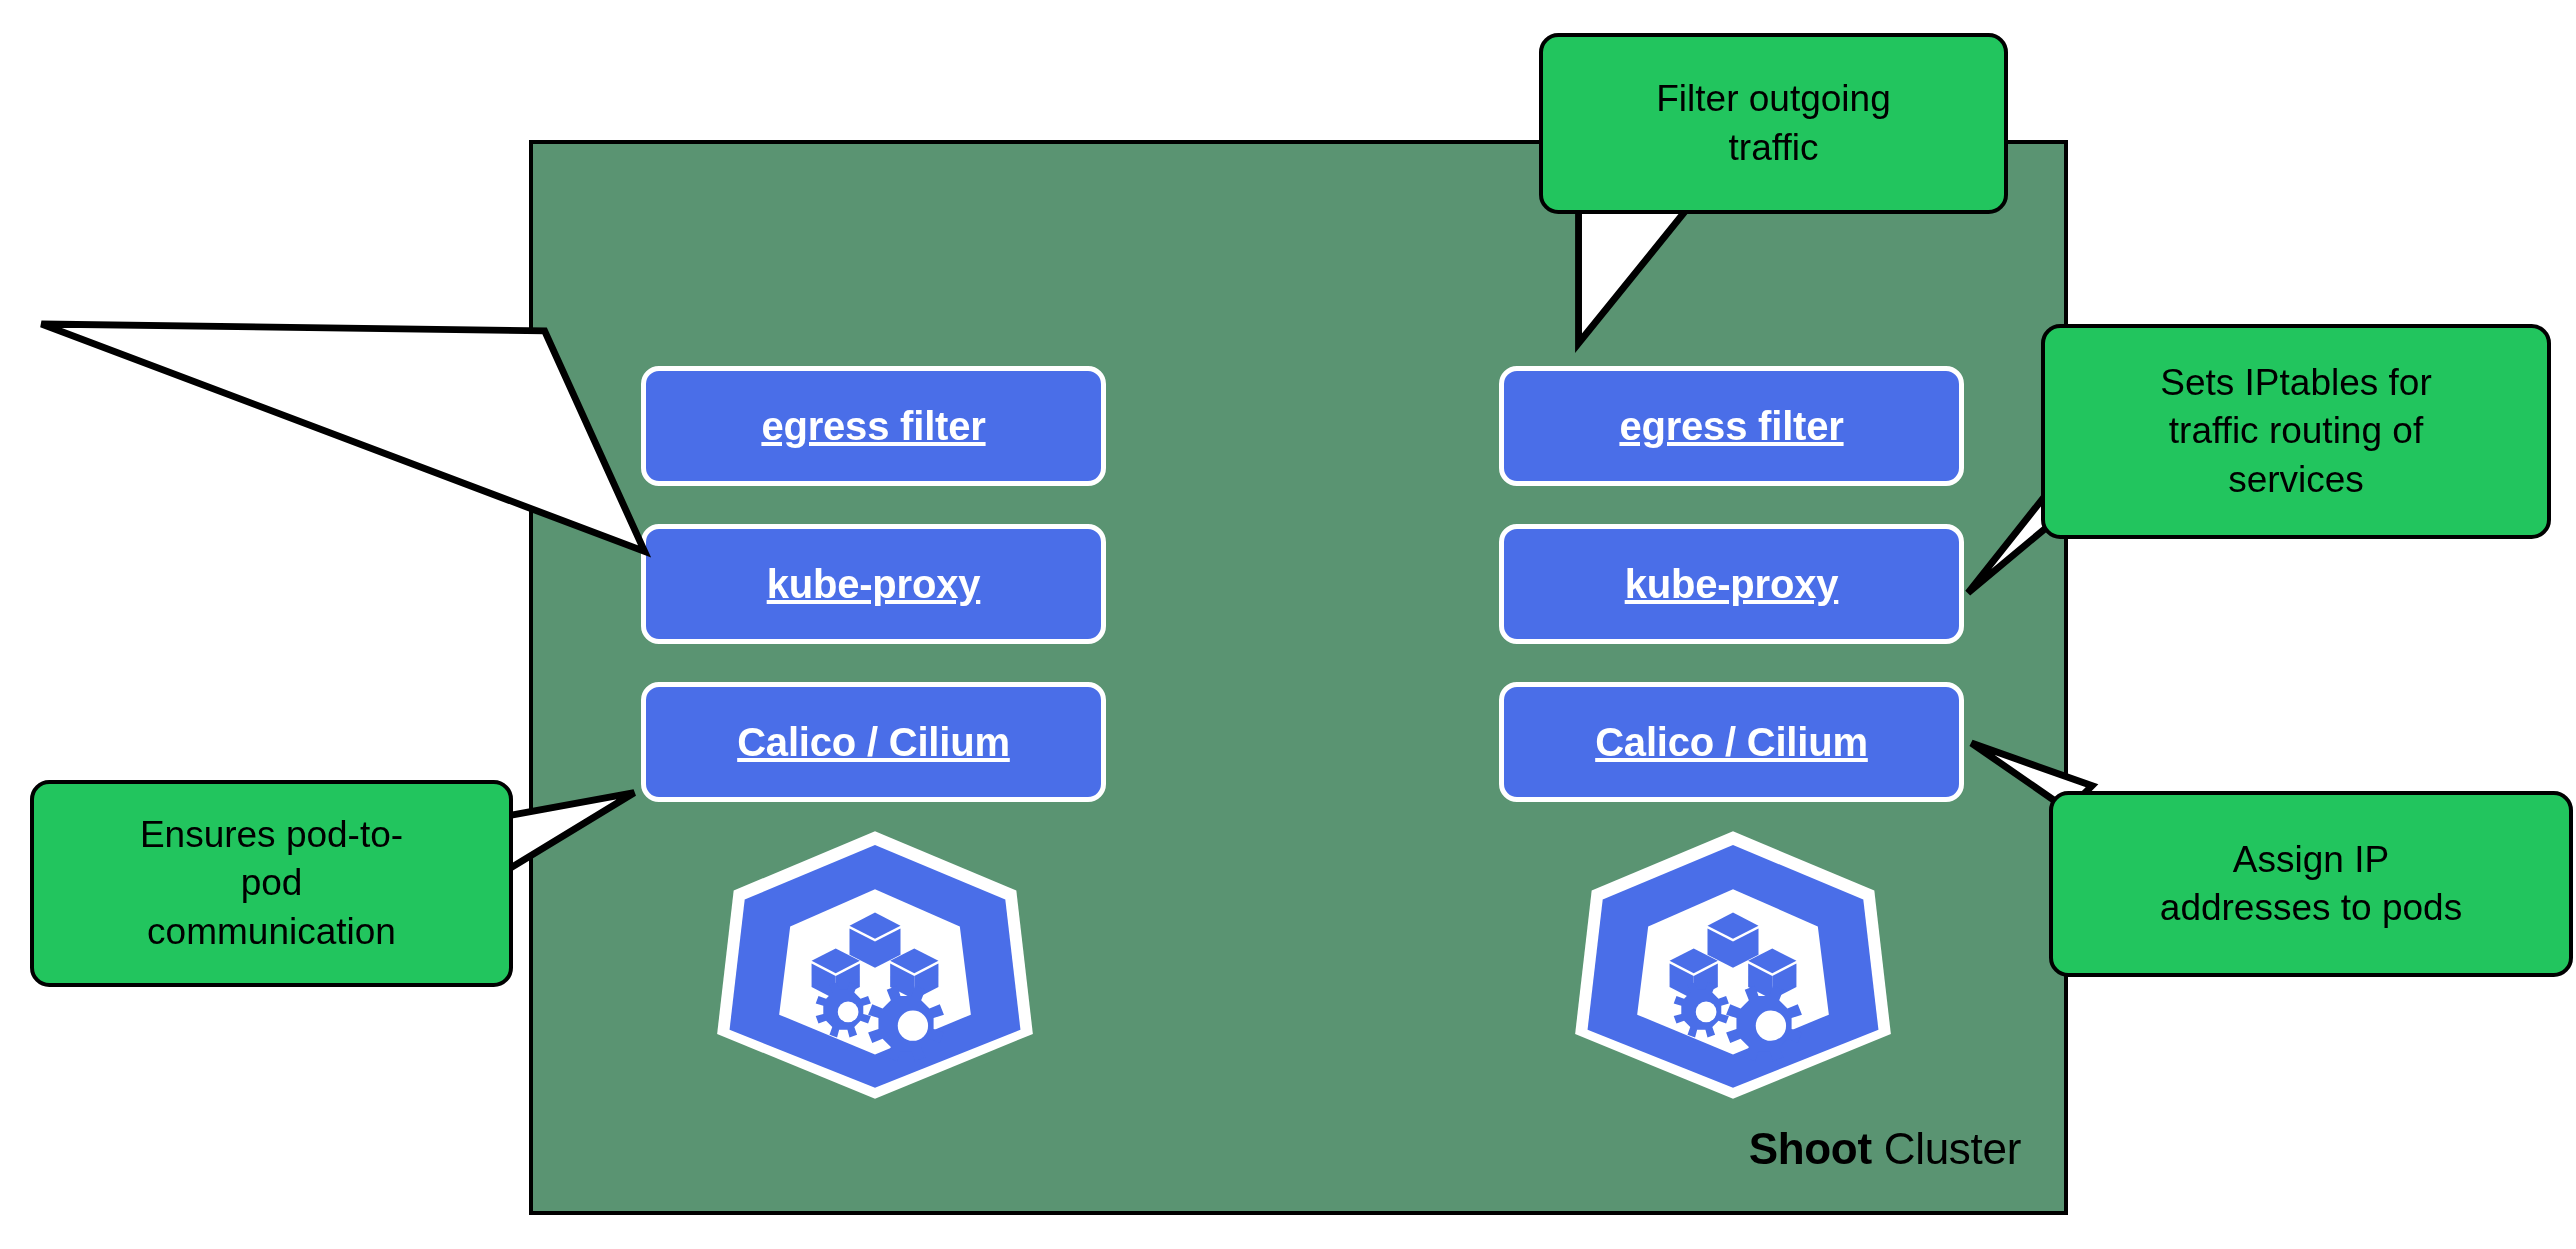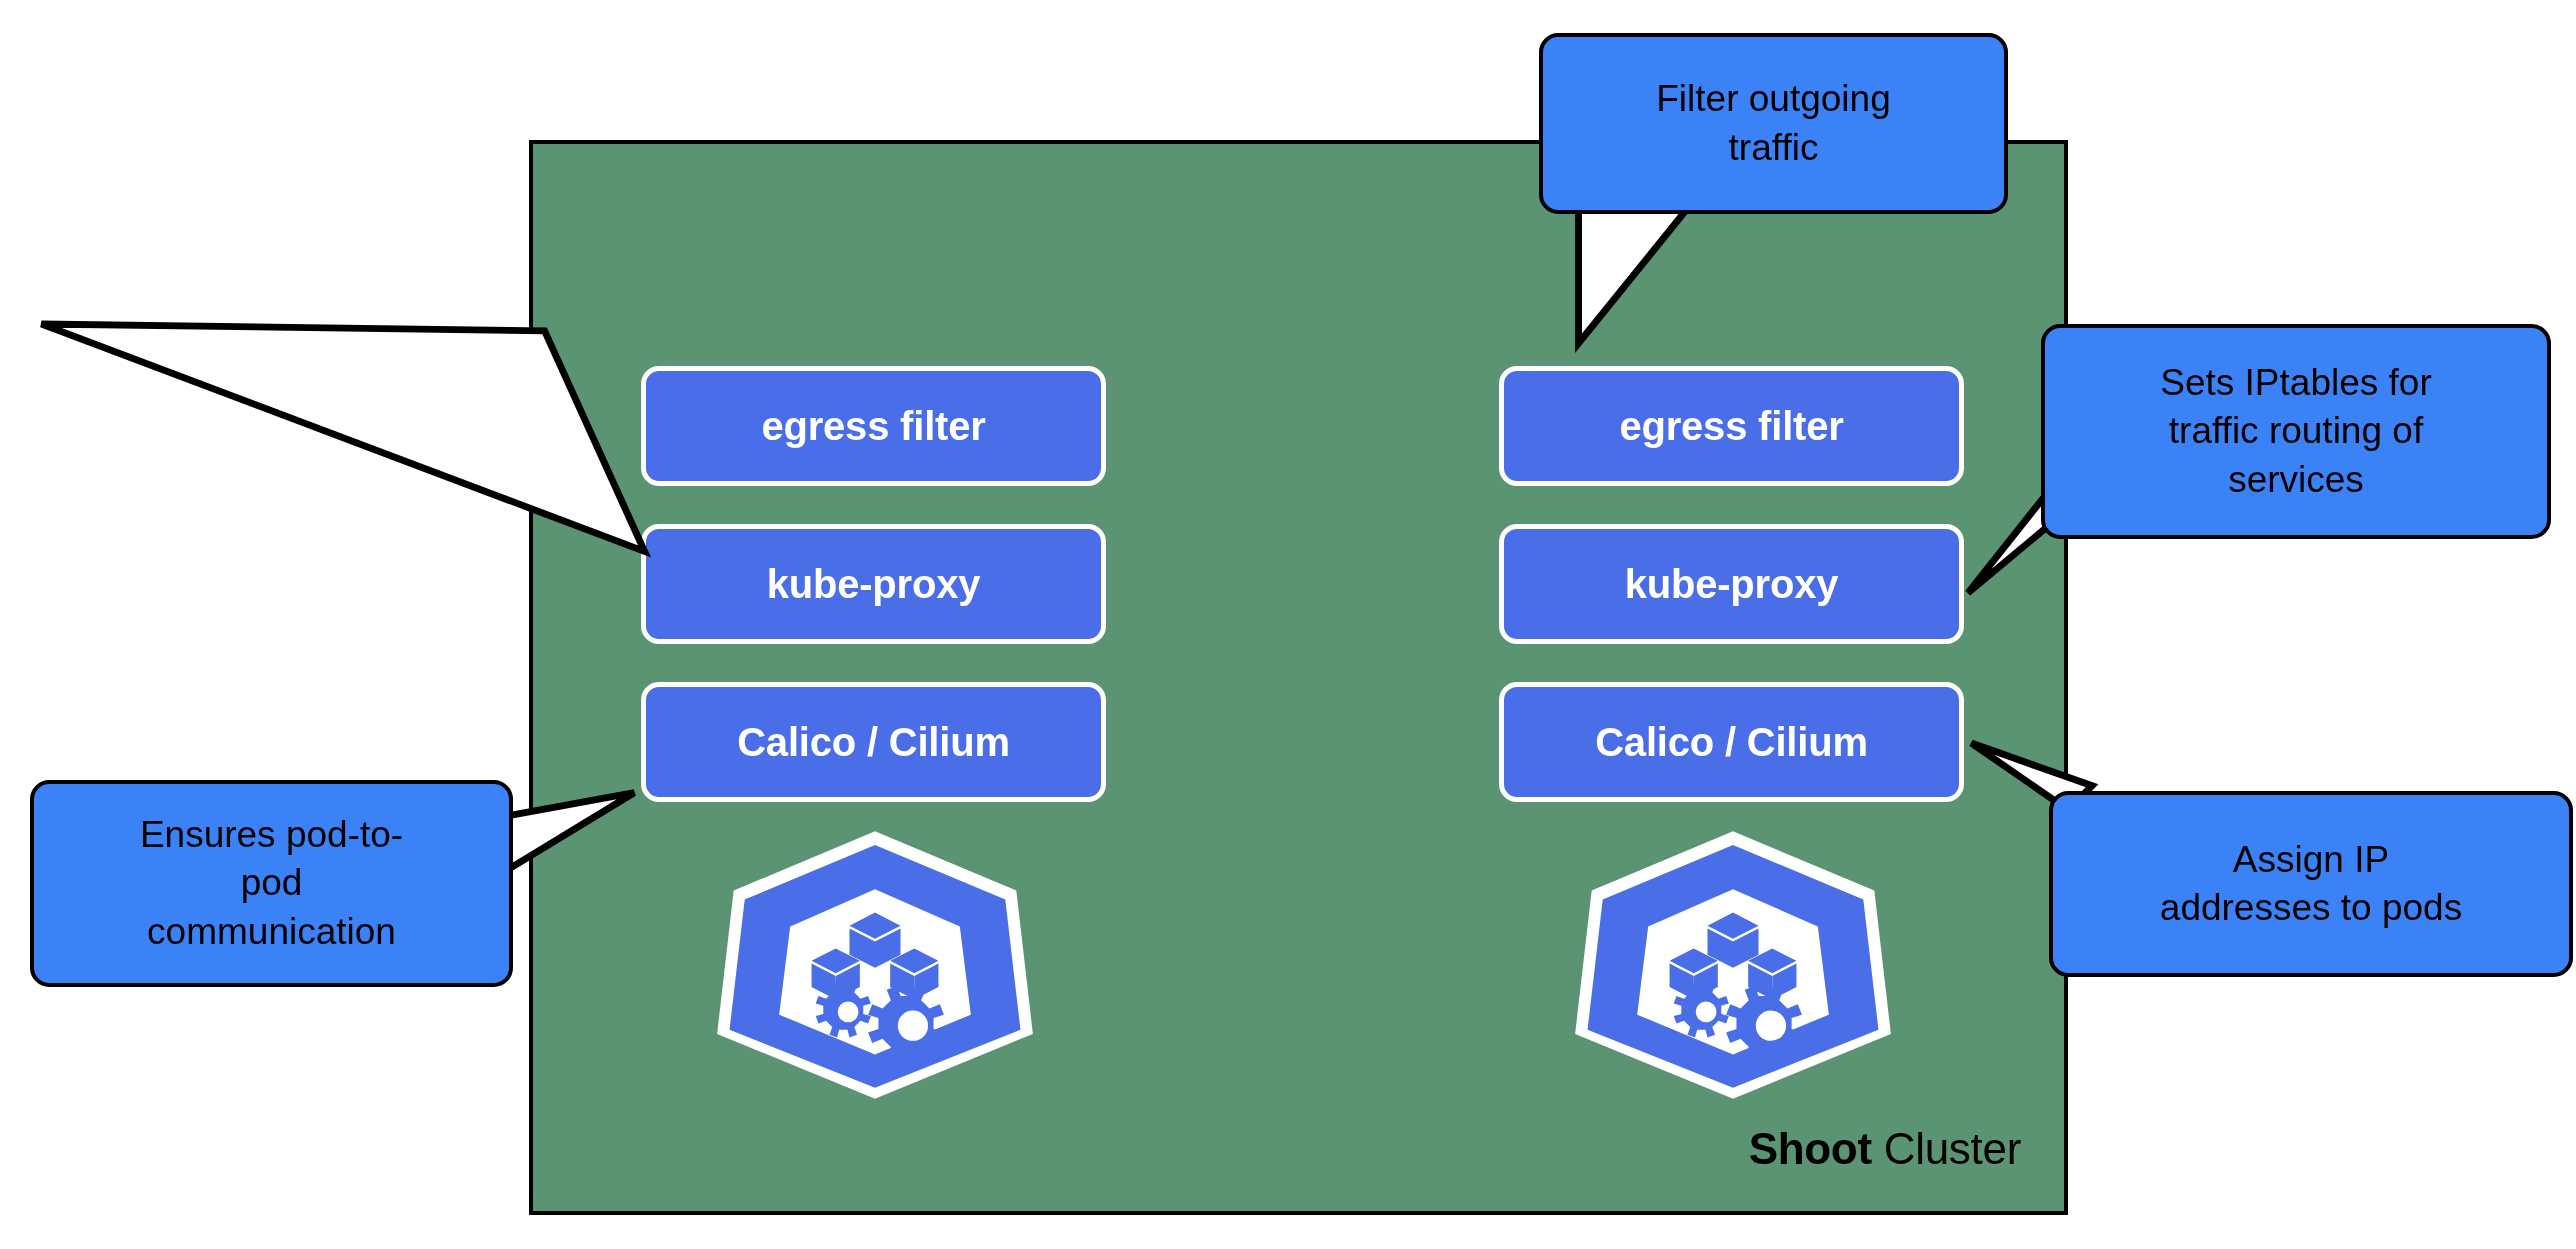--- a/index.html
+++ b/index.html
@@ -68,36 +68,37 @@
     align-items: center;
     justify-content: center;
     margin-bottom: 38px;
   }
   .comp-box .label {
     color: #ffffff;
     font-size: 40px;
     font-weight: bold;
     white-space: nowrap;
     letter-spacing: -0.2px;
+    text-decoration: underline;
   }
 
   
   .k8s-logo {
     position: absolute;
     width: 324px;
     height: 276px;
   }
   .k8s-logo.left  { left: 713px; top: 827px; }
   .k8s-logo.right { left: 1571px; top: 827px; }
   .k8s-logo svg { width: 100%; height: 100%; display: block; }
 
   
   .callout {
     position: absolute;
-    background: #3b82f6;
+    background: #22c55e;
     border: 4.8px solid #000000;
     border-radius: 19.3px;
     box-sizing: border-box;
     display: flex;
     align-items: center;
     justify-content: center;
     text-align: center;
     z-index: 6;
   }
   .callout .ctext {

